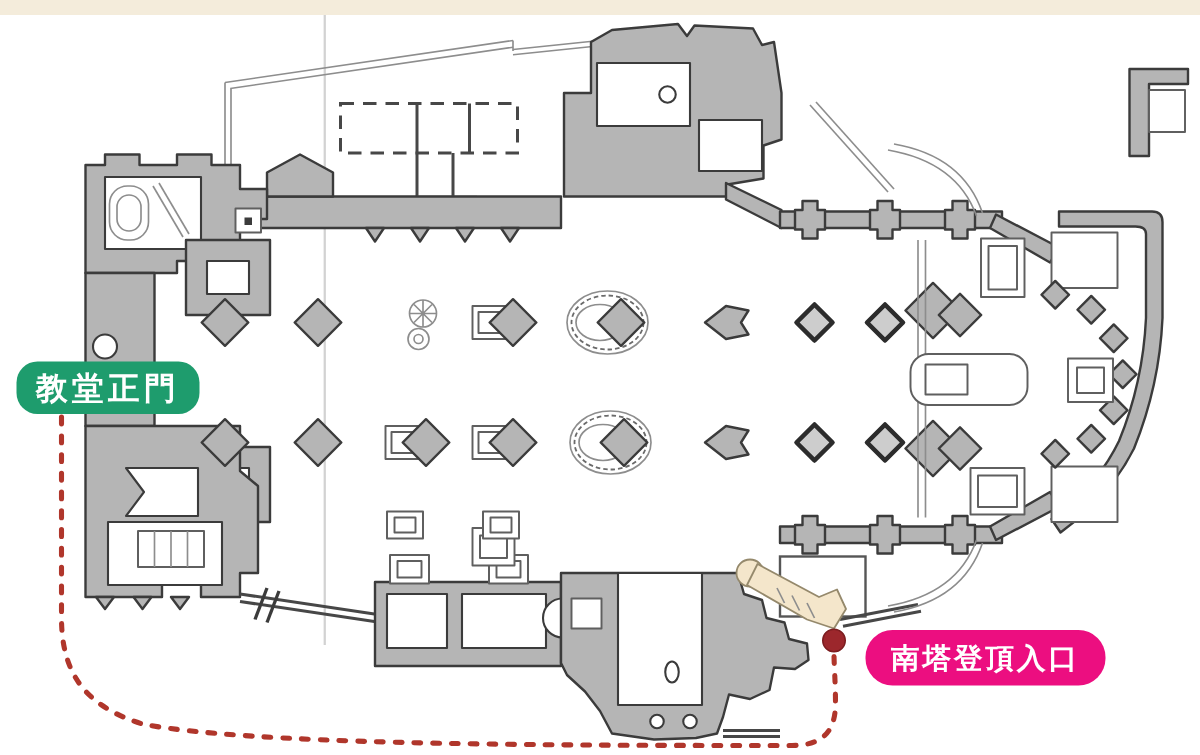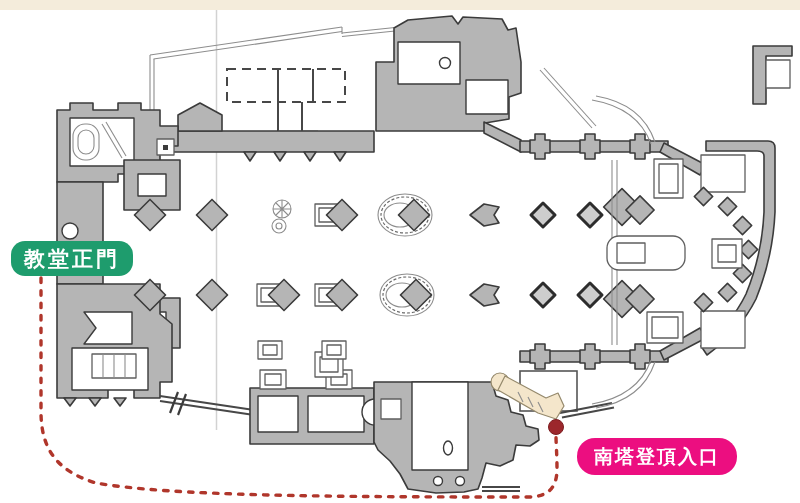--- a/index.html
+++ b/index.html
@@ -24,21 +24,21 @@
   
   .tag{
     position:absolute;color:var(--label-fg,#fff);font-weight:700;white-space:nowrap;
     display:flex;align-items:center;justify-content:center;text-align:center;
   }
   .tag-green{
     left:11px;top:241px;width:122px;height:35px;border-radius:14px;
     background:var(--entrance-bg,#1e9c6d);font-size:21px;letter-spacing:3px;
   }
   .tag-pink{
-    left:577px;top:438px;width:160px;height:37px;border-radius:18px;
+    left:577px;top:420px;width:160px;height:37px;border-radius:18px;
     background:var(--tower-bg,#ec0e80);font-size:19px;letter-spacing:2px;
   }
 </style>
 </head>
 <body>
 
 <svg class="plan-svg" width="800" height="503" viewBox="0 0 800 503">
 
   <rect class="strip" x="0" y="0" width="800" height="10"></rect>
 

